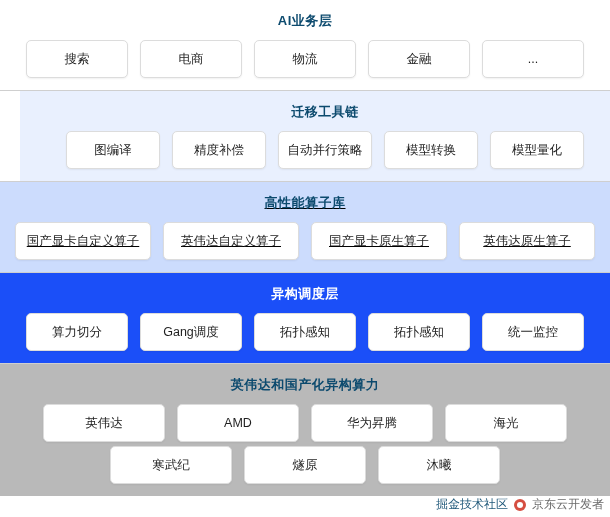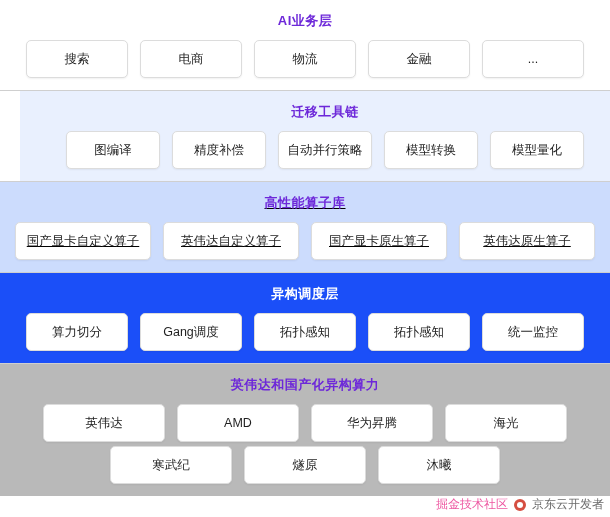--- a/index.html
+++ b/index.html
@@ -21,21 +21,21 @@
   }
   .layer {
     box-sizing: border-box;
     width: 100%;
     padding: 8px 10px 12px 10px;
   }
   .layer-title {
     text-align: center;
     font-size: 13px;
     font-weight: bold;
-    color: #6d28d9;
+    color: #0c4a6e;
     margin: 4px 0 10px 0;
     letter-spacing: 0.5px;
   }
   .layer-title.light {
     color: #ffffff;
   }
   .cards {
     display: flex;
     flex-wrap: wrap;
     justify-content: center;
@@ -95,21 +95,21 @@
     right: 6px;
     bottom: 4px;
     display: flex;
     align-items: center;
     gap: 6px;
     font-size: 12px;
     color: #5e5e5e;
     opacity: 0.92;
   }
   .wm-left {
-    color: #ec4899;
+    color: #0c4a6e;
   }
   .wm-dot {
     width: 12px;
     height: 12px;
     border-radius: 50%;
     background: #d23f31;
     display: inline-block;
     position: relative;
   }
   .wm-dot::after {

